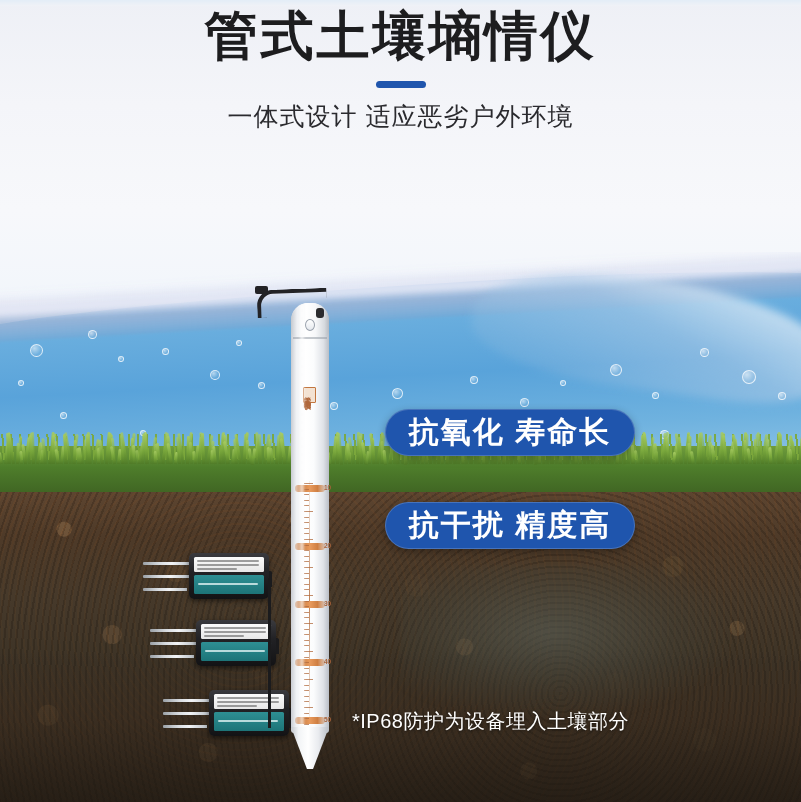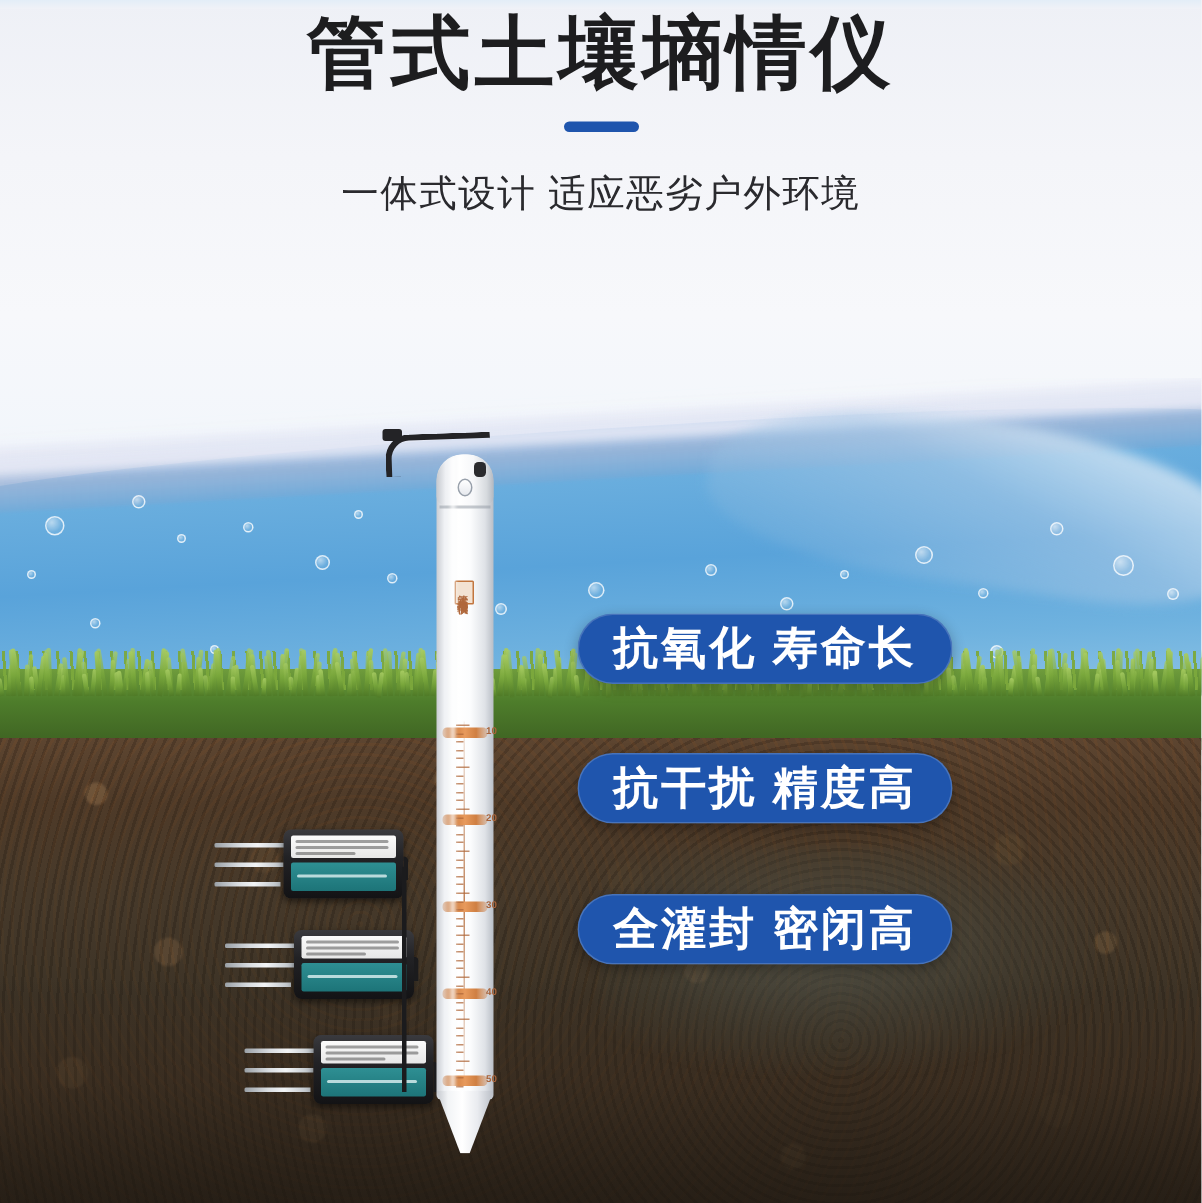--- a/index.html
+++ b/index.html
@@ -29,21 +29,21 @@
   }
   .title-2 {
     margin-top:8px; font-size:53px; font-weight:bold; color:#1d1d1f;
     letter-spacing:3px; line-height:1.05;
   }
   .divider {
     width:50px; height:7px; background:#1f55ad; border-radius:4px;
     margin:17px auto 0;
   }
   .subtitle {
-    margin-top:24px; font-size:25px; color:#2a2a2e; letter-spacing:1px;
+    margin-top:12px; font-size:25px; color:#2a2a2e; letter-spacing:1px;
   }
 
   
   .water-wrap {
     position:absolute; left:0; top:252px; width:801px; height:226px; overflow:hidden;
   }
   .water-body {
     position:absolute; left:-40px; top:58px; width:900px; height:200px;
     background:linear-gradient(180deg,#9fc6e8 0%,#6aaede 16%,#59a3da 45%,#6fb2df 75%,#8cc3e5 100%);
     transform:rotate(-3.2deg); transform-origin:left top;
@@ -738,18 +738,16 @@
     <div class="probe-shine"></div>
     <div class="probe-tip"></div>
   </div>
 
   <div class="badge" style="left:385px; top:502px; width:250px; height:47px;">
     <span>抗干扰 精度高</span>
   </div>
   <div class="badge" style="left:385px; top:409px; width:250px; height:47px;">
     <span>抗氧化 寿命长</span>
   </div>
-  <div class="badge" style="left:385px; top:596px; width:250px; height:47px;">
-    <span>全灌封 密闭高</span>
-  </div>
-
+
+  <div class="footnote">*IP68防护为设备埋入土壤部分</div>
 
 </div>
 
 </body></html>

